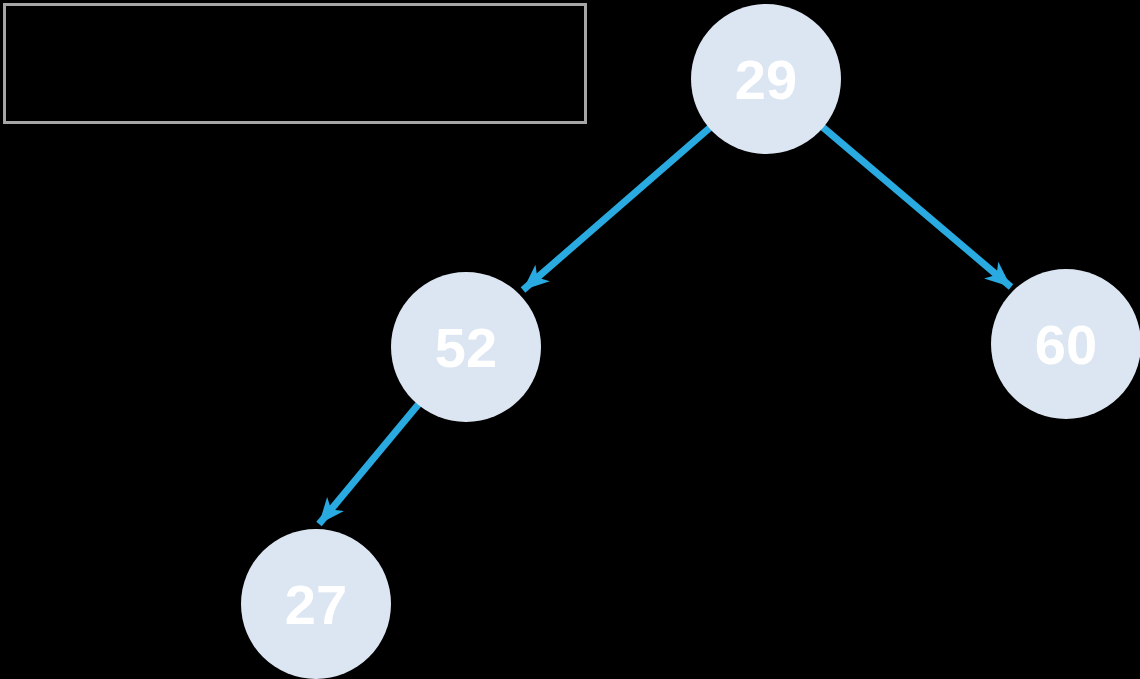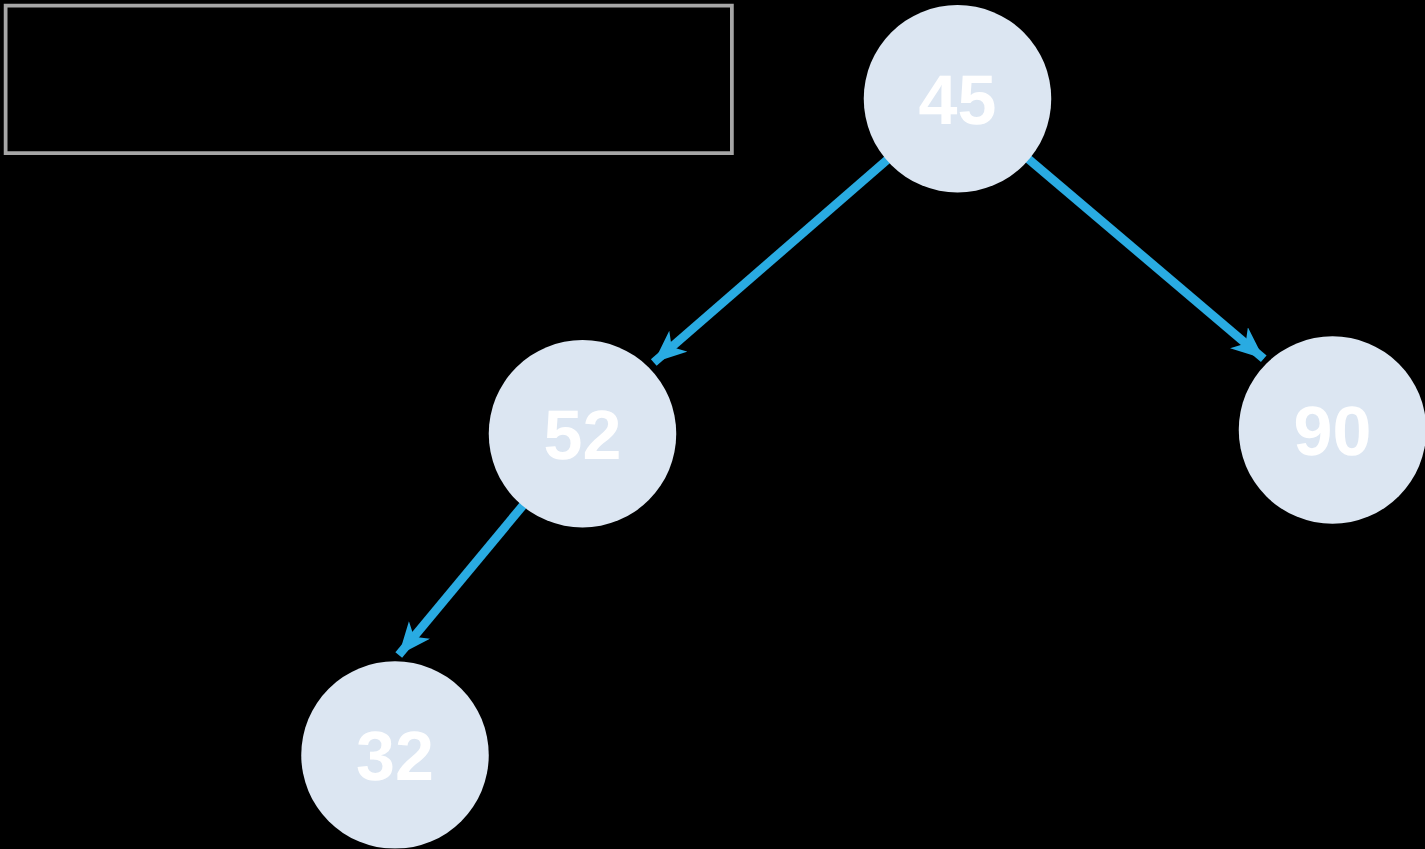--- a/index.html
+++ b/index.html
@@ -67,25 +67,25 @@
       <marker id="arrowhead" markerUnits="userSpaceOnUse" markerWidth="28" markerHeight="24" refX="26" refY="11" orient="auto">
         <path d="M0,0 L26,11 L0,22 L7,11 Z" fill="var(--edge-color, #29ABE2)"></path>
       </marker>
     </defs>
     <line x1="766" y1="79" x2="523" y2="290" marker-end="url(#arrowhead)"></line>
     <line x1="766" y1="79" x2="1011" y2="287" marker-end="url(#arrowhead)"></line>
     <line x1="466" y1="347" x2="319" y2="524" marker-end="url(#arrowhead)"></line>
   </svg>
 
   <div class="node node-57">
-    <span>45</span>
+    <span>29</span>
   </div>
   <div class="node node-45">
     <span>52</span>
   </div>
   <div class="node node-50">
-    <span>90</span>
+    <span>60</span>
   </div>
   <div class="node node-32">
-    <span>32</span>
+    <span>27</span>
   </div>
 
 </div>
 
 </body></html>

